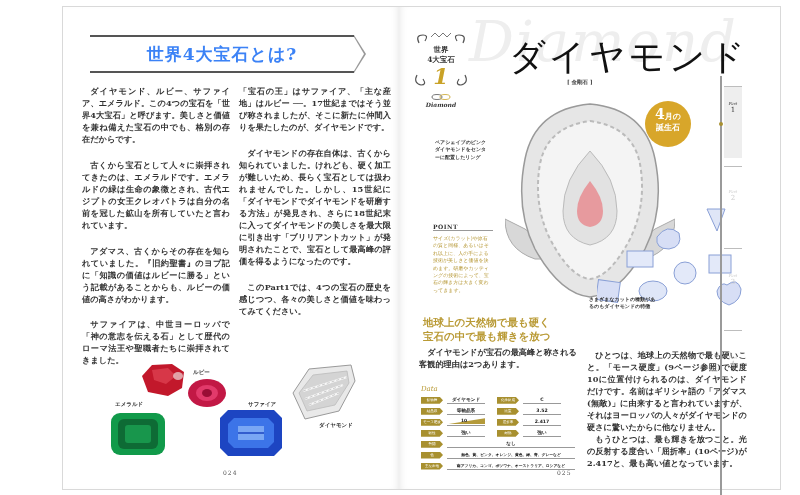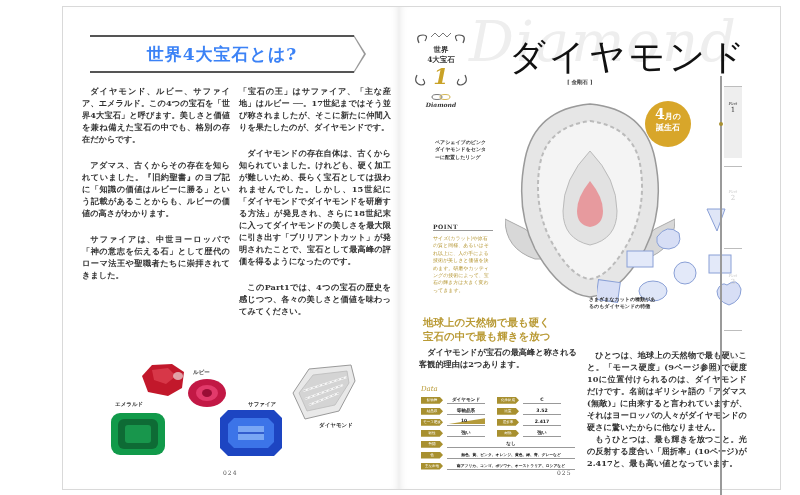--- a/index.html
+++ b/index.html
@@ -70,20 +70,21 @@
 
 <div class="spread">
 
   <div class="page page-left">
     <div class="title-banner">
       <span class="title-text">世界4大宝石とは?</span>
     </div>
 
     <div class="col col-left1">
       <p>ダイヤモンド、ルビー、サファイア、エメラルド。この4つの宝石を「世界4大宝石」と呼びます。美しさと価値を兼ね備えた宝石の中でも、格別の存在だからです。</p>
+      <p>古くから宝石として人々に崇拝されてきたのは、エメラルドです。エメラルドの緑は生命の象徴とされ、古代エジプトの女王クレオパトラは自分の名前を冠した鉱山を所有していたと言われています。</p>
       <p>アダマス、古くからその存在を知られていました。『旧約聖書』のヨブ記に「知識の価値はルビーに勝る」という記載があることからも、ルビーの価値の高さがわかります。</p>
       <p>サファイアは、中世ヨーロッパで「神の意志を伝える石」として歴代のローマ法王や聖職者たちに崇拝されてきました。</p>
     </div>
     <div class="col col-left2">
       <p class="noindent">「宝石の王」はサファイア、「主な産地」はルビー ──。17世紀まではそう並び称されましたが、そこに新たに仲間入りを果たしたのが、ダイヤモンドです。</p>
       <p>ダイヤモンドの存在自体は、古くから知られていました。けれども、硬く加工が難しいため、長らく宝石としては扱われませんでした。しかし、15世紀に「ダイヤモンドでダイヤモンドを研磨する方法」が発見され、さらに18世紀末に入ってダイヤモンドの美しさを最大限に引き出す「ブリリアントカット」が発明されたことで、宝石として最高峰の評価を得るようになったのです。</p>
       <p>このPart1では、4つの宝石の歴史を感じつつ、各々の美しさと価値を味わってみてください。</p>
     </div>
 
     <svg class="gem" style="left:75px;top:355px" width="50" height="36">

